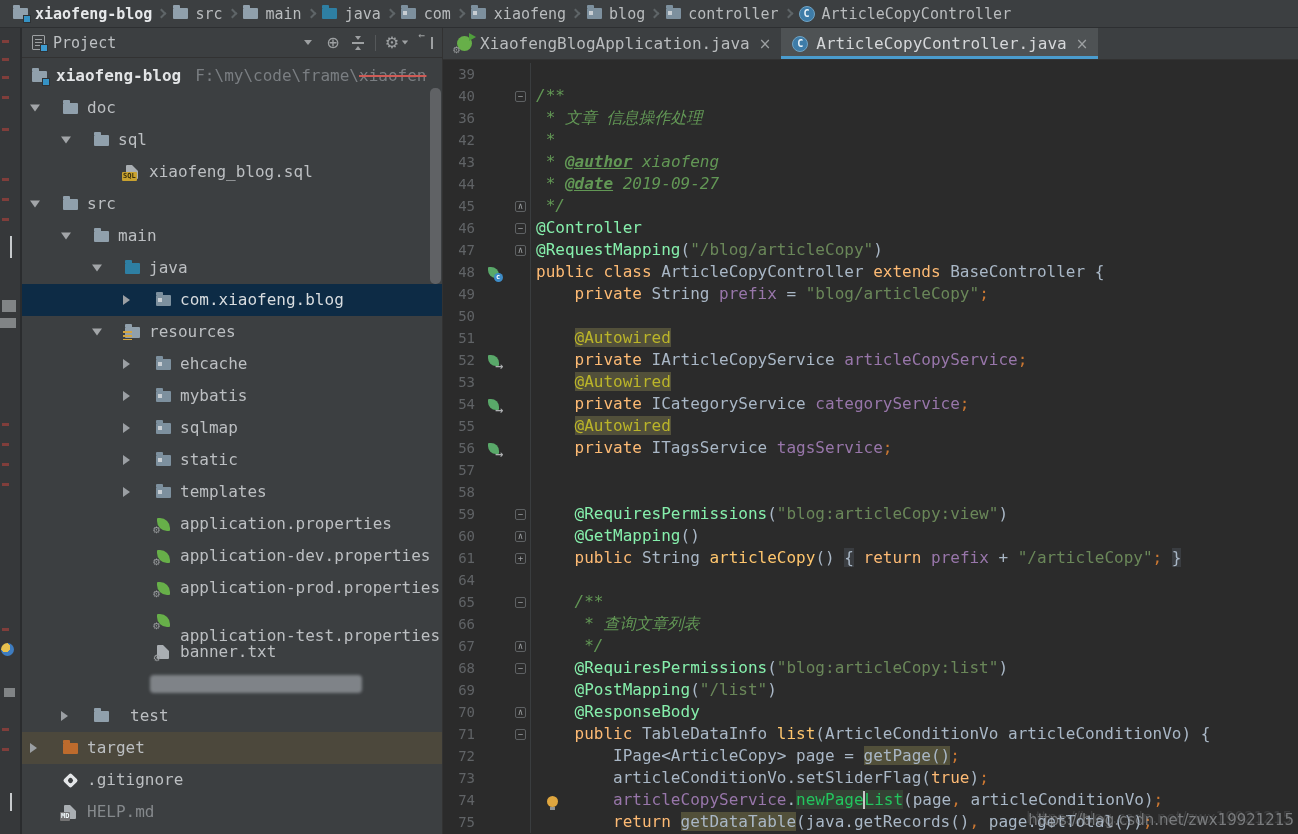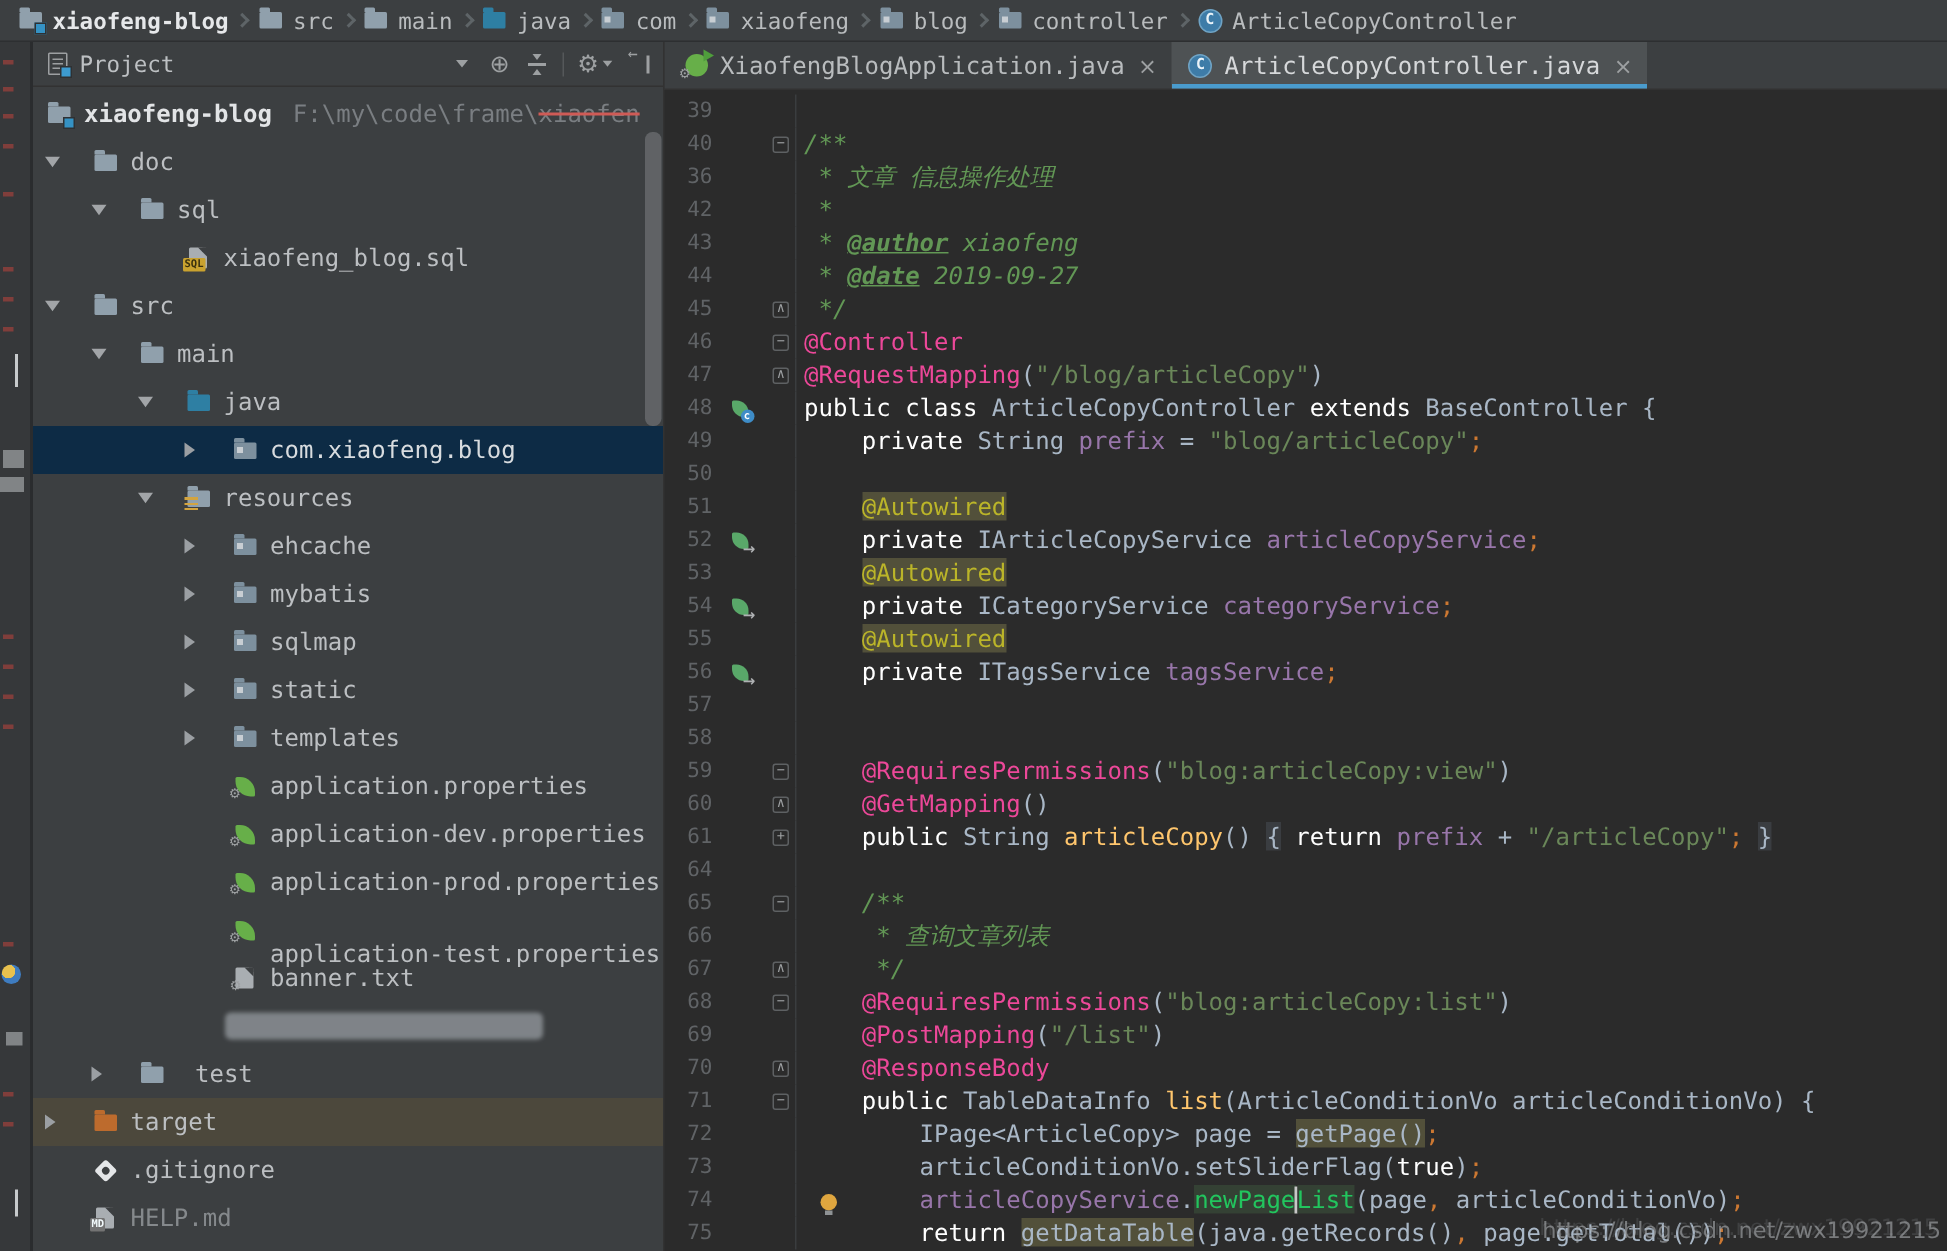--- a/index.html
+++ b/index.html
@@ -119,23 +119,23 @@
   #code-area{position:absolute;left:0;top:32px;right:0;bottom:0;padding-top:3px;overflow:hidden}
   .cl{display:flex;height:22px;white-space:pre;font:16px/22px "DejaVu Sans Mono",monospace}
   .ln{width:38px;flex:none;text-align:right;padding-right:6px;font-size:14px;color:#606366}
   .gslot{width:24px;flex:none;display:flex;align-items:center;justify-content:center}
   .fslot{width:26px;flex:none;display:flex;align-items:center;justify-content:flex-end;
     padding-right:4px;border-right:1px solid #3A3D3F}
   .fm{width:11px;height:11px;border:1px solid #5E6163;border-radius:2px;color:#9DA0A2;
     font:9px/9px "DejaVu Sans Mono",monospace;text-align:center;cursor:pointer}
   .code{flex:1;padding-left:5px;position:relative;color:#A9B7C6}
   .seg-p{color:#A9B7C6}
-  .seg-k{color:#ffffff}
+  .seg-k{color:#fdba74}
   .seg-o{color:#CC7832}
-  .seg-a{color:#ec4899}
+  .seg-a{color:#86efac}
   .seg-aw{color:#BBB529;background:#52503A}
   .seg-s{color:#6A8759}
   .seg-d{color:#629755;font-style:italic}
   .seg-t{color:#629755;font-style:italic;font-weight:bold;text-decoration:underline}
   .seg-f{color:#9876AA}
   .seg-m{color:#FFC66D}
   .seg-w{color:#A9B7C6;background:#52503A}
   .seg-h{color:#22c55e;background:#344134}
   .seg-fb{color:#A9B7C6;background:#3A3D41}
   .caret{display:inline-block;width:0;height:18px;border-left:2px solid #C8C8C8;

